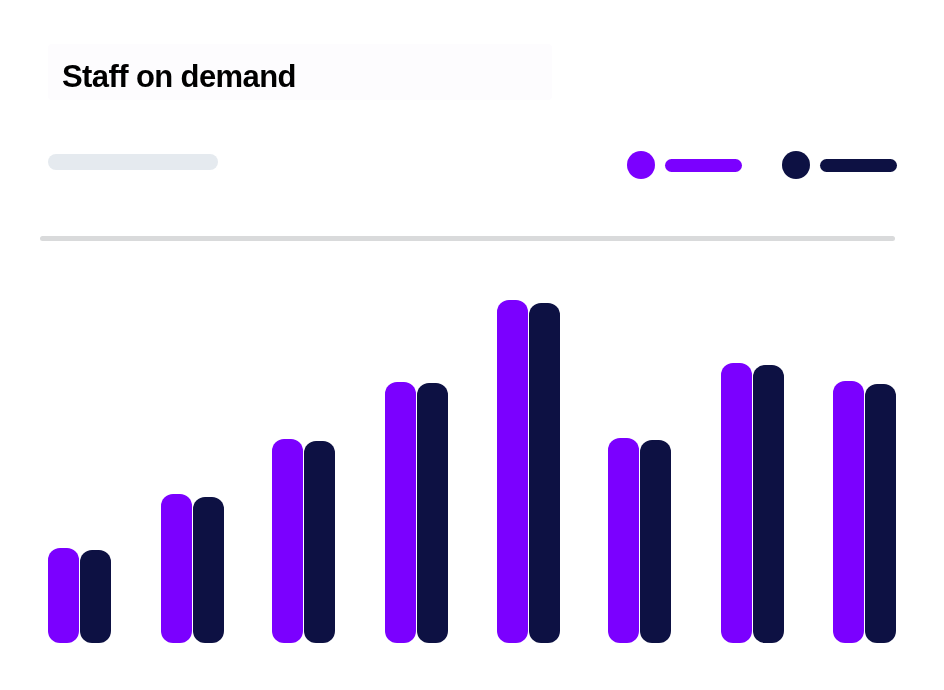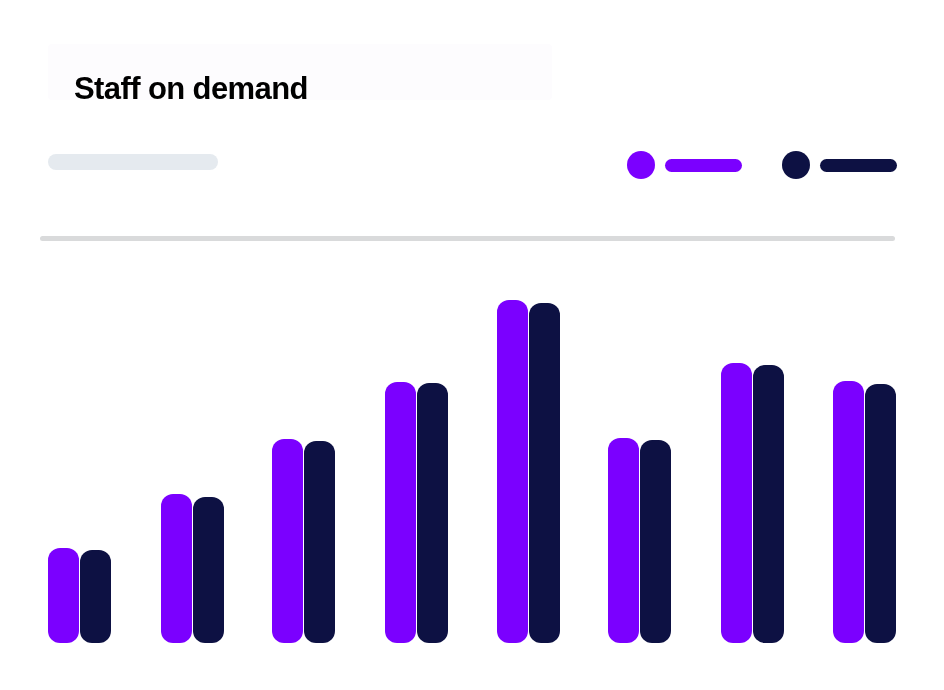--- a/index.html
+++ b/index.html
@@ -36,21 +36,21 @@
     top: 44px;
     width: 504px;
     height: 56px;
     background: #fdfcfe;
     border-radius: 4px;
   }
   .page-title {
     position: absolute;
     left: 58px;
     top: 52px;
-    margin: 16px;
+    margin: 4px;
     font-size: 31px;
     font-weight: 700;
     letter-spacing: -0.6px;
     color: #000000;
     line-height: 42px;
     white-space: nowrap;
   }
 
   
   .subrow {

